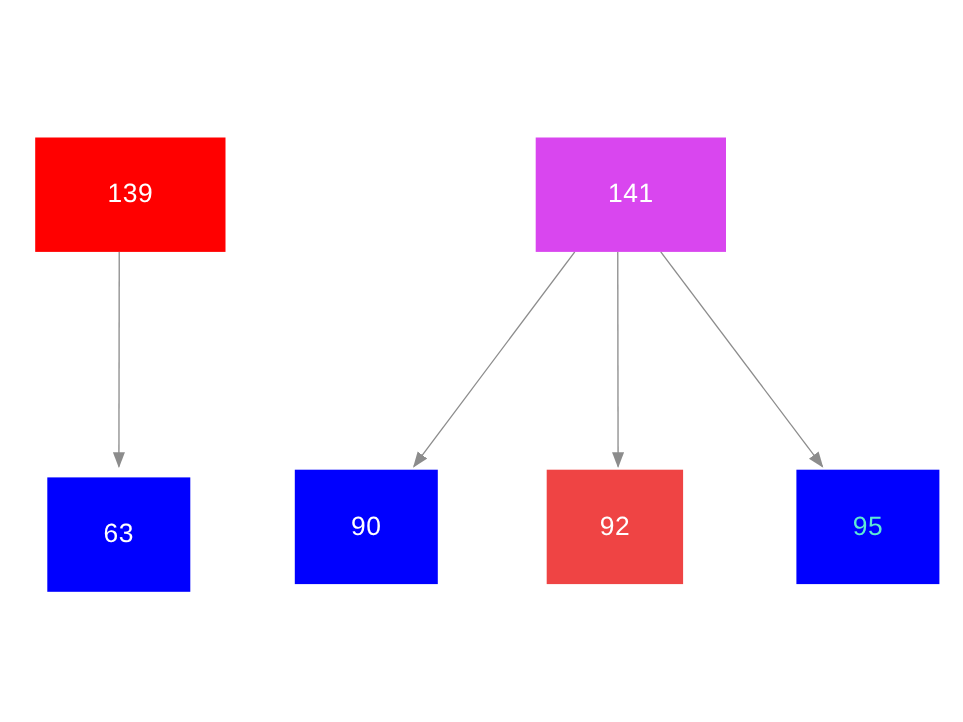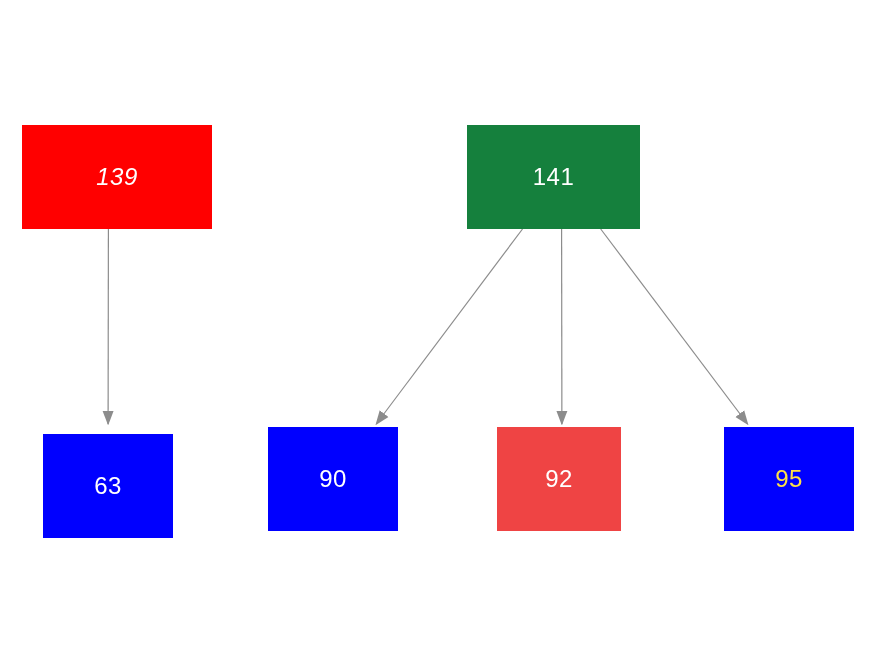--- a/index.html
+++ b/index.html
@@ -45,31 +45,31 @@
         <marker id="arrowhead" viewBox="0 0 10 10" refX="9" refY="5" markerWidth="12" markerHeight="12" orient="auto-start-reverse">
           <path d="M0,1.2 L10,5 L0,8.8 z" fill="#8c8c8c"></path>
         </marker>
       </defs>
       <line x1="108.4" y1="229" x2="108.1" y2="424" stroke="#8c8c8c" stroke-width="1.2" marker-end="url(#arrowhead)"></line>
       <line x1="522.5" y1="229" x2="376.3" y2="424" stroke="#8c8c8c" stroke-width="1.2" marker-end="url(#arrowhead)"></line>
       <line x1="561.6" y1="229" x2="561.9" y2="424" stroke="#8c8c8c" stroke-width="1.2" marker-end="url(#arrowhead)"></line>
       <line x1="600.7" y1="229" x2="747.6" y2="424" stroke="#8c8c8c" stroke-width="1.2" marker-end="url(#arrowhead)"></line>
     </svg>
 
-<div class="node" style="left: 22px; top: 125px; width: 190px; height: 104px; background: rgb(255, 0, 0); font-style: italic;">
+<div class="node" style="left: 32px; top: 125px; width: 173px; height: 104px; background: rgb(255, 0, 0);">
       <span style="color: rgb(255, 255, 255);">139</span>
     </div>
-    <div class="node" style="left: 467px; top: 125px; width: 173px; height: 104px; background: #15803d;">
+    <div class="node" style="left: 487px; top: 125px; width: 173px; height: 104px; background: #d946ef;">
       <span style="color: rgb(255, 255, 255);">141</span>
     </div>
     <div class="node" style="left: 43px; top: 434px; width: 130px; height: 104px; background: rgb(0, 0, 255);">
       <span style="color: rgb(255, 255, 255);">63</span>
     </div>
     <div class="node" style="left: 268px; top: 427px; width: 130px; height: 104px; background: rgb(0, 0, 255);">
       <span style="color: rgb(255, 255, 255);">90</span>
     </div>
     <div class="node" style="left: 497px; top: 427px; width: 124px; height: 104px; background: #ef4444;">
       <span style="color: rgb(255, 255, 255);">92</span>
     </div>
     <div class="node" style="left: 724px; top: 427px; width: 130px; height: 104px; background: rgb(0, 0, 255);">
-      <span style="color: #fde047;">95</span>
+      <span style="color: #5eead4;">95</span>
     </div>
   </div>
 
 </body></html>

